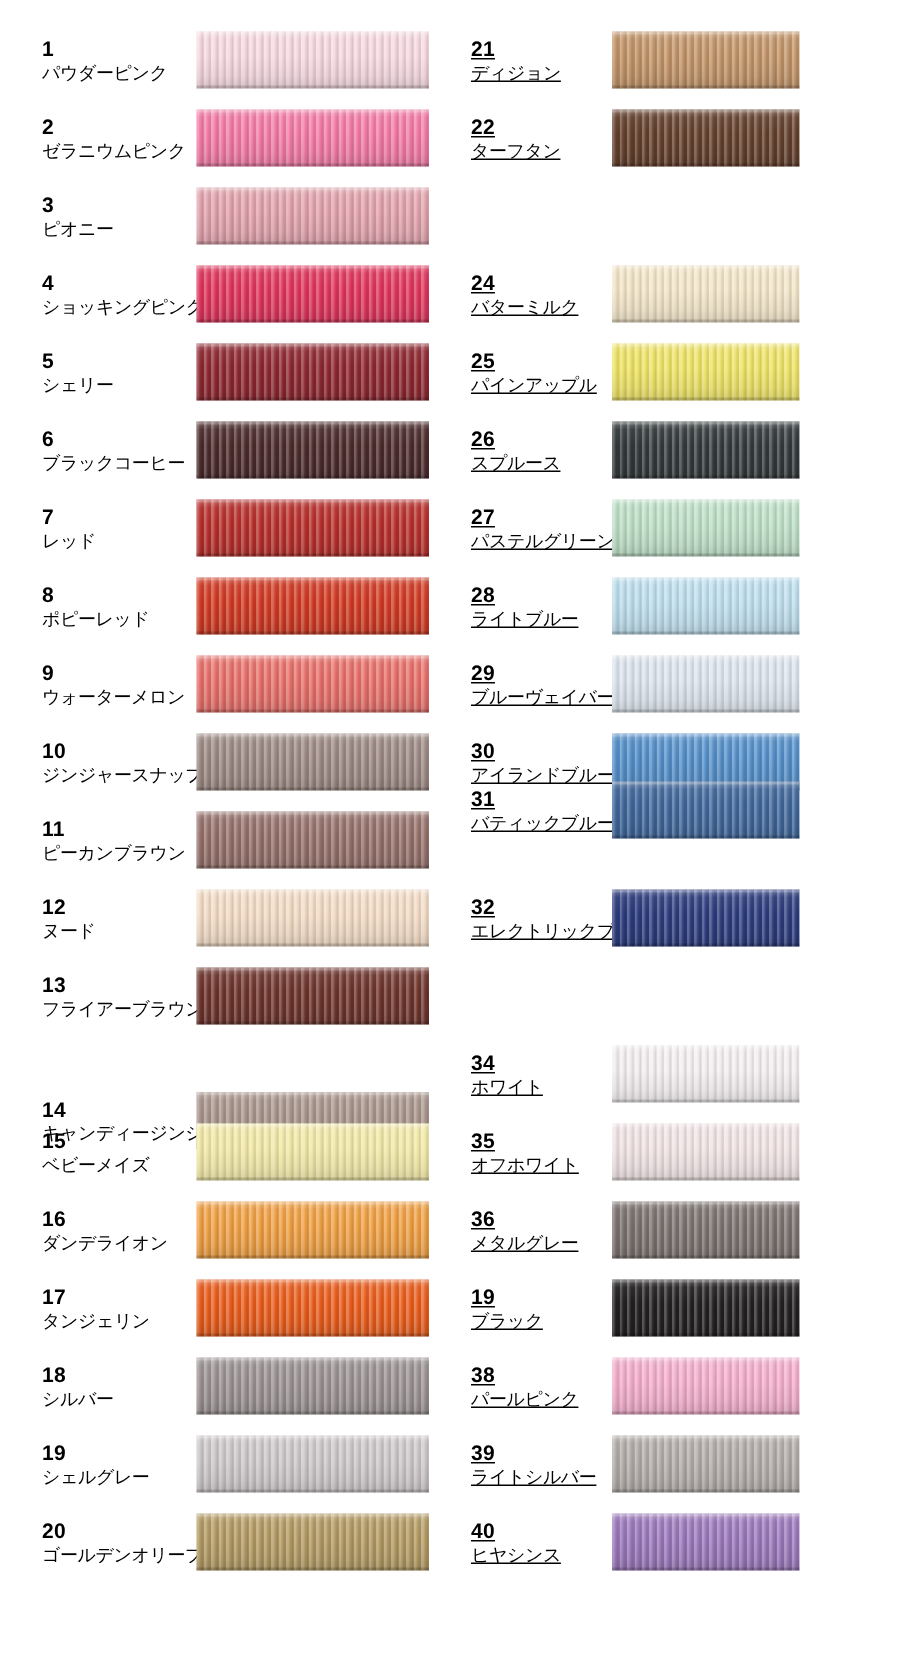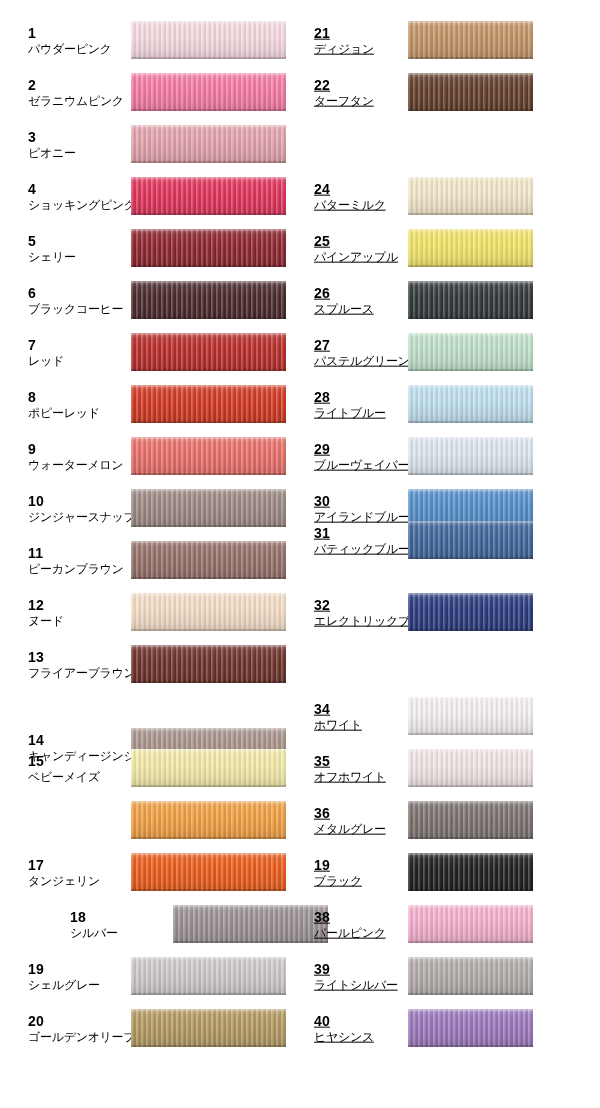--- a/index.html
+++ b/index.html
@@ -209,30 +209,34 @@
         <div class="swatch-ribbon" style="background-color: rgb(169, 149, 140);"></div>
       </div>
       <div class="swatch-row" style="top: 742px;">
         <div class="row-caption">
           <span class="row-number">15</span>
           <span class="row-name">ベビーメイズ</span>
         </div>
         <div class="swatch-ribbon" style="background-color: rgb(242, 233, 168);"></div>
       </div>
       <div class="swatch-row" style="top: 794px;">
+        <div class="row-caption">
+          <span class="row-number">16</span>
+          <span class="row-name">ダンデライオン</span>
+        </div>
         <div class="swatch-ribbon" style="background-color: rgb(240, 160, 68);"></div>
       </div>
       <div class="swatch-row" style="top: 846px;">
         <div class="row-caption">
           <span class="row-number">17</span>
           <span class="row-name">タンジェリン</span>
         </div>
         <div class="swatch-ribbon" style="background-color: rgb(234, 93, 28);"></div>
       </div>
-      <div class="swatch-row" style="top: 898px; margin-left: 42px;">
+      <div class="swatch-row" style="top: 898px;">
         <div class="row-caption">
           <span class="row-number">18</span>
           <span class="row-name">シルバー</span>
         </div>
         <div class="swatch-ribbon" style="background-color: rgb(155, 146, 147);"></div>
       </div>
       <div class="swatch-row" style="top: 950px;">
         <div class="row-caption">
           <span class="row-number">19</span>
           <span class="row-name">シェルグレー</span>

